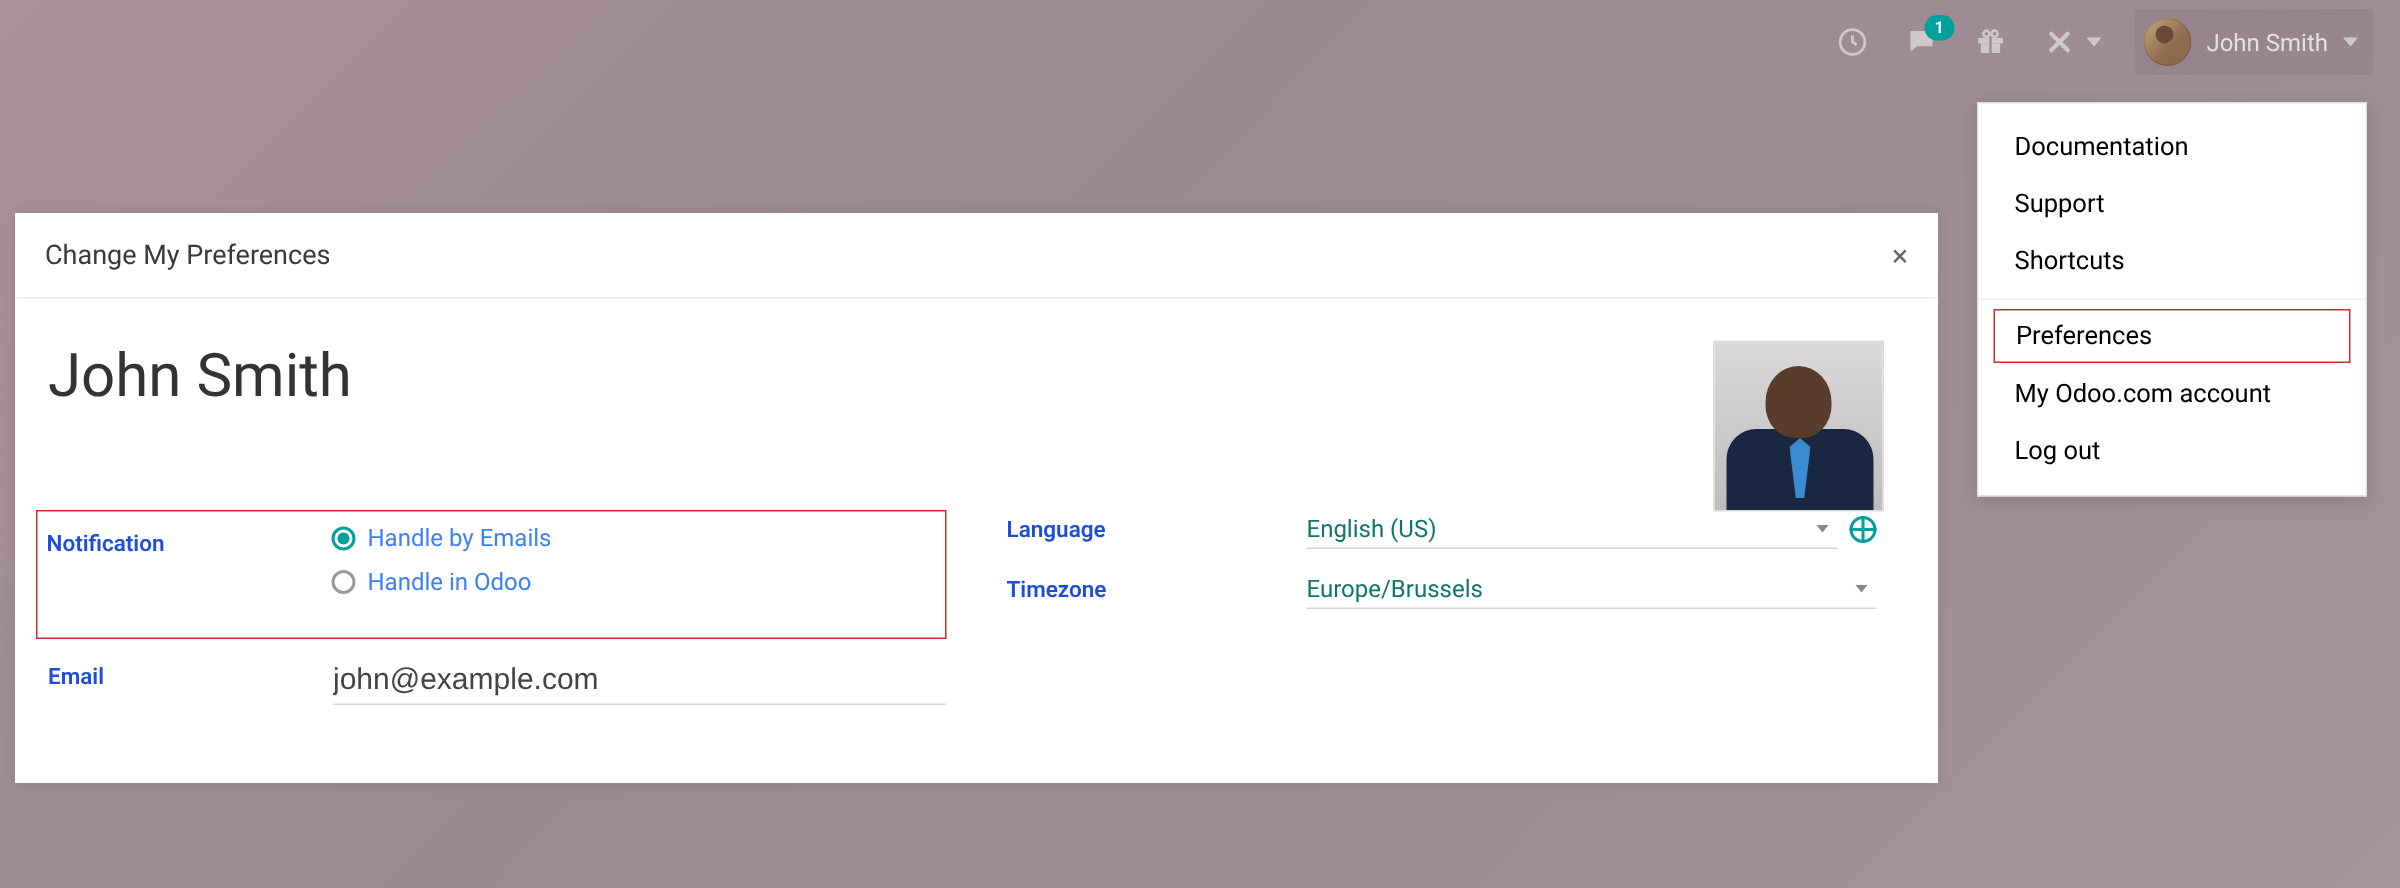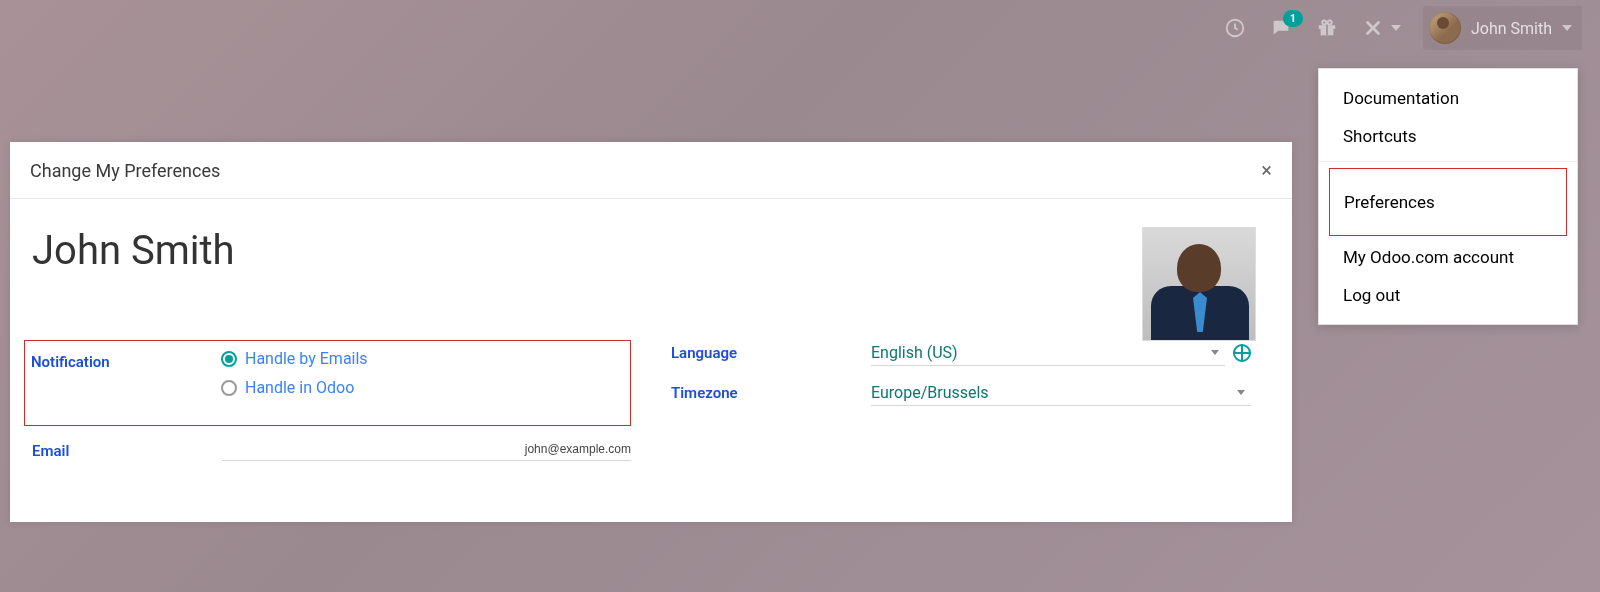--- a/index.html
+++ b/index.html
@@ -87,21 +87,21 @@
       cursor: pointer;
     }
     .dd-sep {
       height: 1px;
       background: #eee;
       margin: 6px 0;
     }
     .dd-highlight {
       margin: 2px 10px;
       border: 1px solid #d12c2c;
-      padding: 23px 14px;
+      padding: 7px 14px;
     }
     
     .modal {
       position: absolute;
       top: 142px; left: 10px;
       width: 1282px;
       height: 380px;
       background: #fff;
       box-shadow: 0 0 8px rgba(0,0,0,0.1);
       display: flex;
@@ -182,25 +182,24 @@
     .highlight-box {
       border: 1px solid #d12c2c;
       padding: 8px 10px 4px 6px;
       margin-left: -8px;
       margin-bottom: 12px;
     }
     .text-input {
       width: 100%;
       border: none;
       border-bottom: 1px solid #d7d7d7;
-      font-size: 12px;
+      font-size: 20px;
       padding: 4px 0;
       color: #444;
       outline: none;
-      text-align: right;
     }
     .select-row {
       display: flex; align-items: center;
       border-bottom: 1px solid #d7d7d7;
       padding: 3px 0;
     }
     .select-val { flex: 1; font-size: 16px; color: #0f766e; }
     .select-caret {
       width: 0; height: 0;
       border-left: 4px solid transparent;
@@ -257,20 +256,21 @@
   </span>
   <span class="user-btn">
     <span class="avatar-small"></span>
     <span>John Smith</span>
     <span class="caret"></span>
   </span>
 </div>
 
 <div class="dropdown">
   <div class="dd-item">Documentation</div>
+  <div class="dd-item">Support</div>
   <div class="dd-item">Shortcuts</div>
   <div class="dd-sep"></div>
   <div class="dd-item dd-highlight">Preferences</div>
   <div class="dd-item">My Odoo.com account</div>
   <div class="dd-item">Log out</div>
 </div>
 
 <div class="modal">
   <div class="modal-head">
     <span>Change My Preferences</span>

